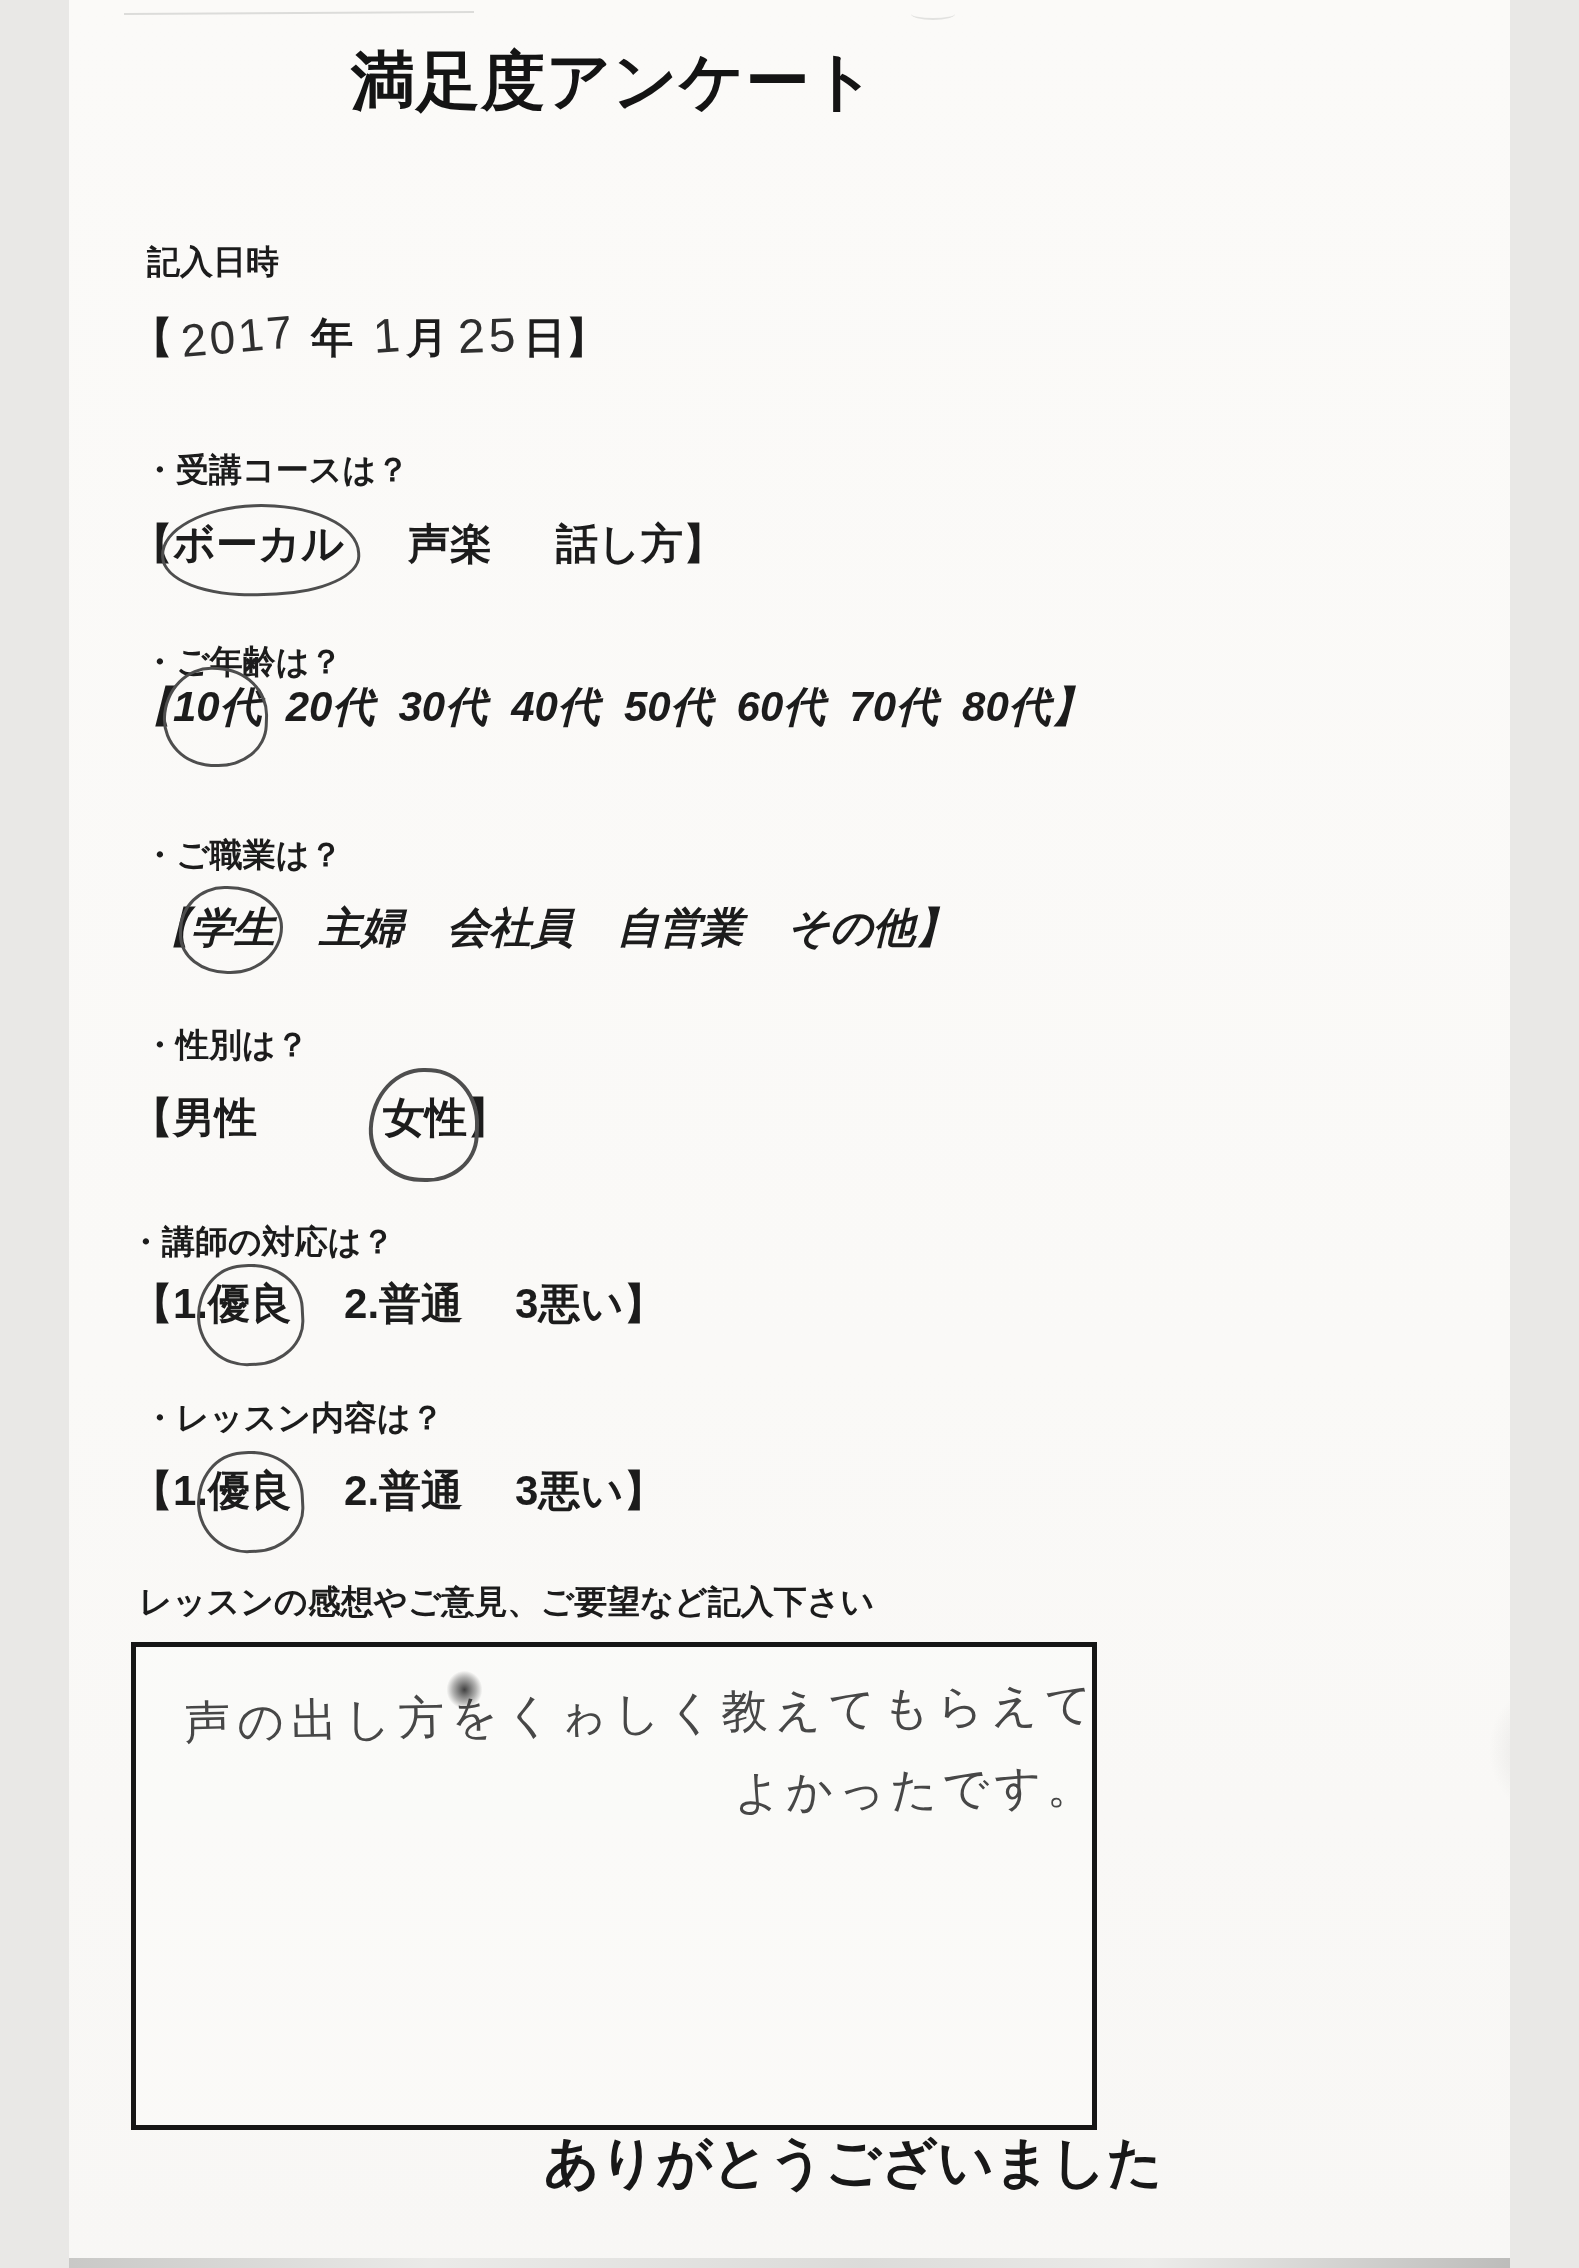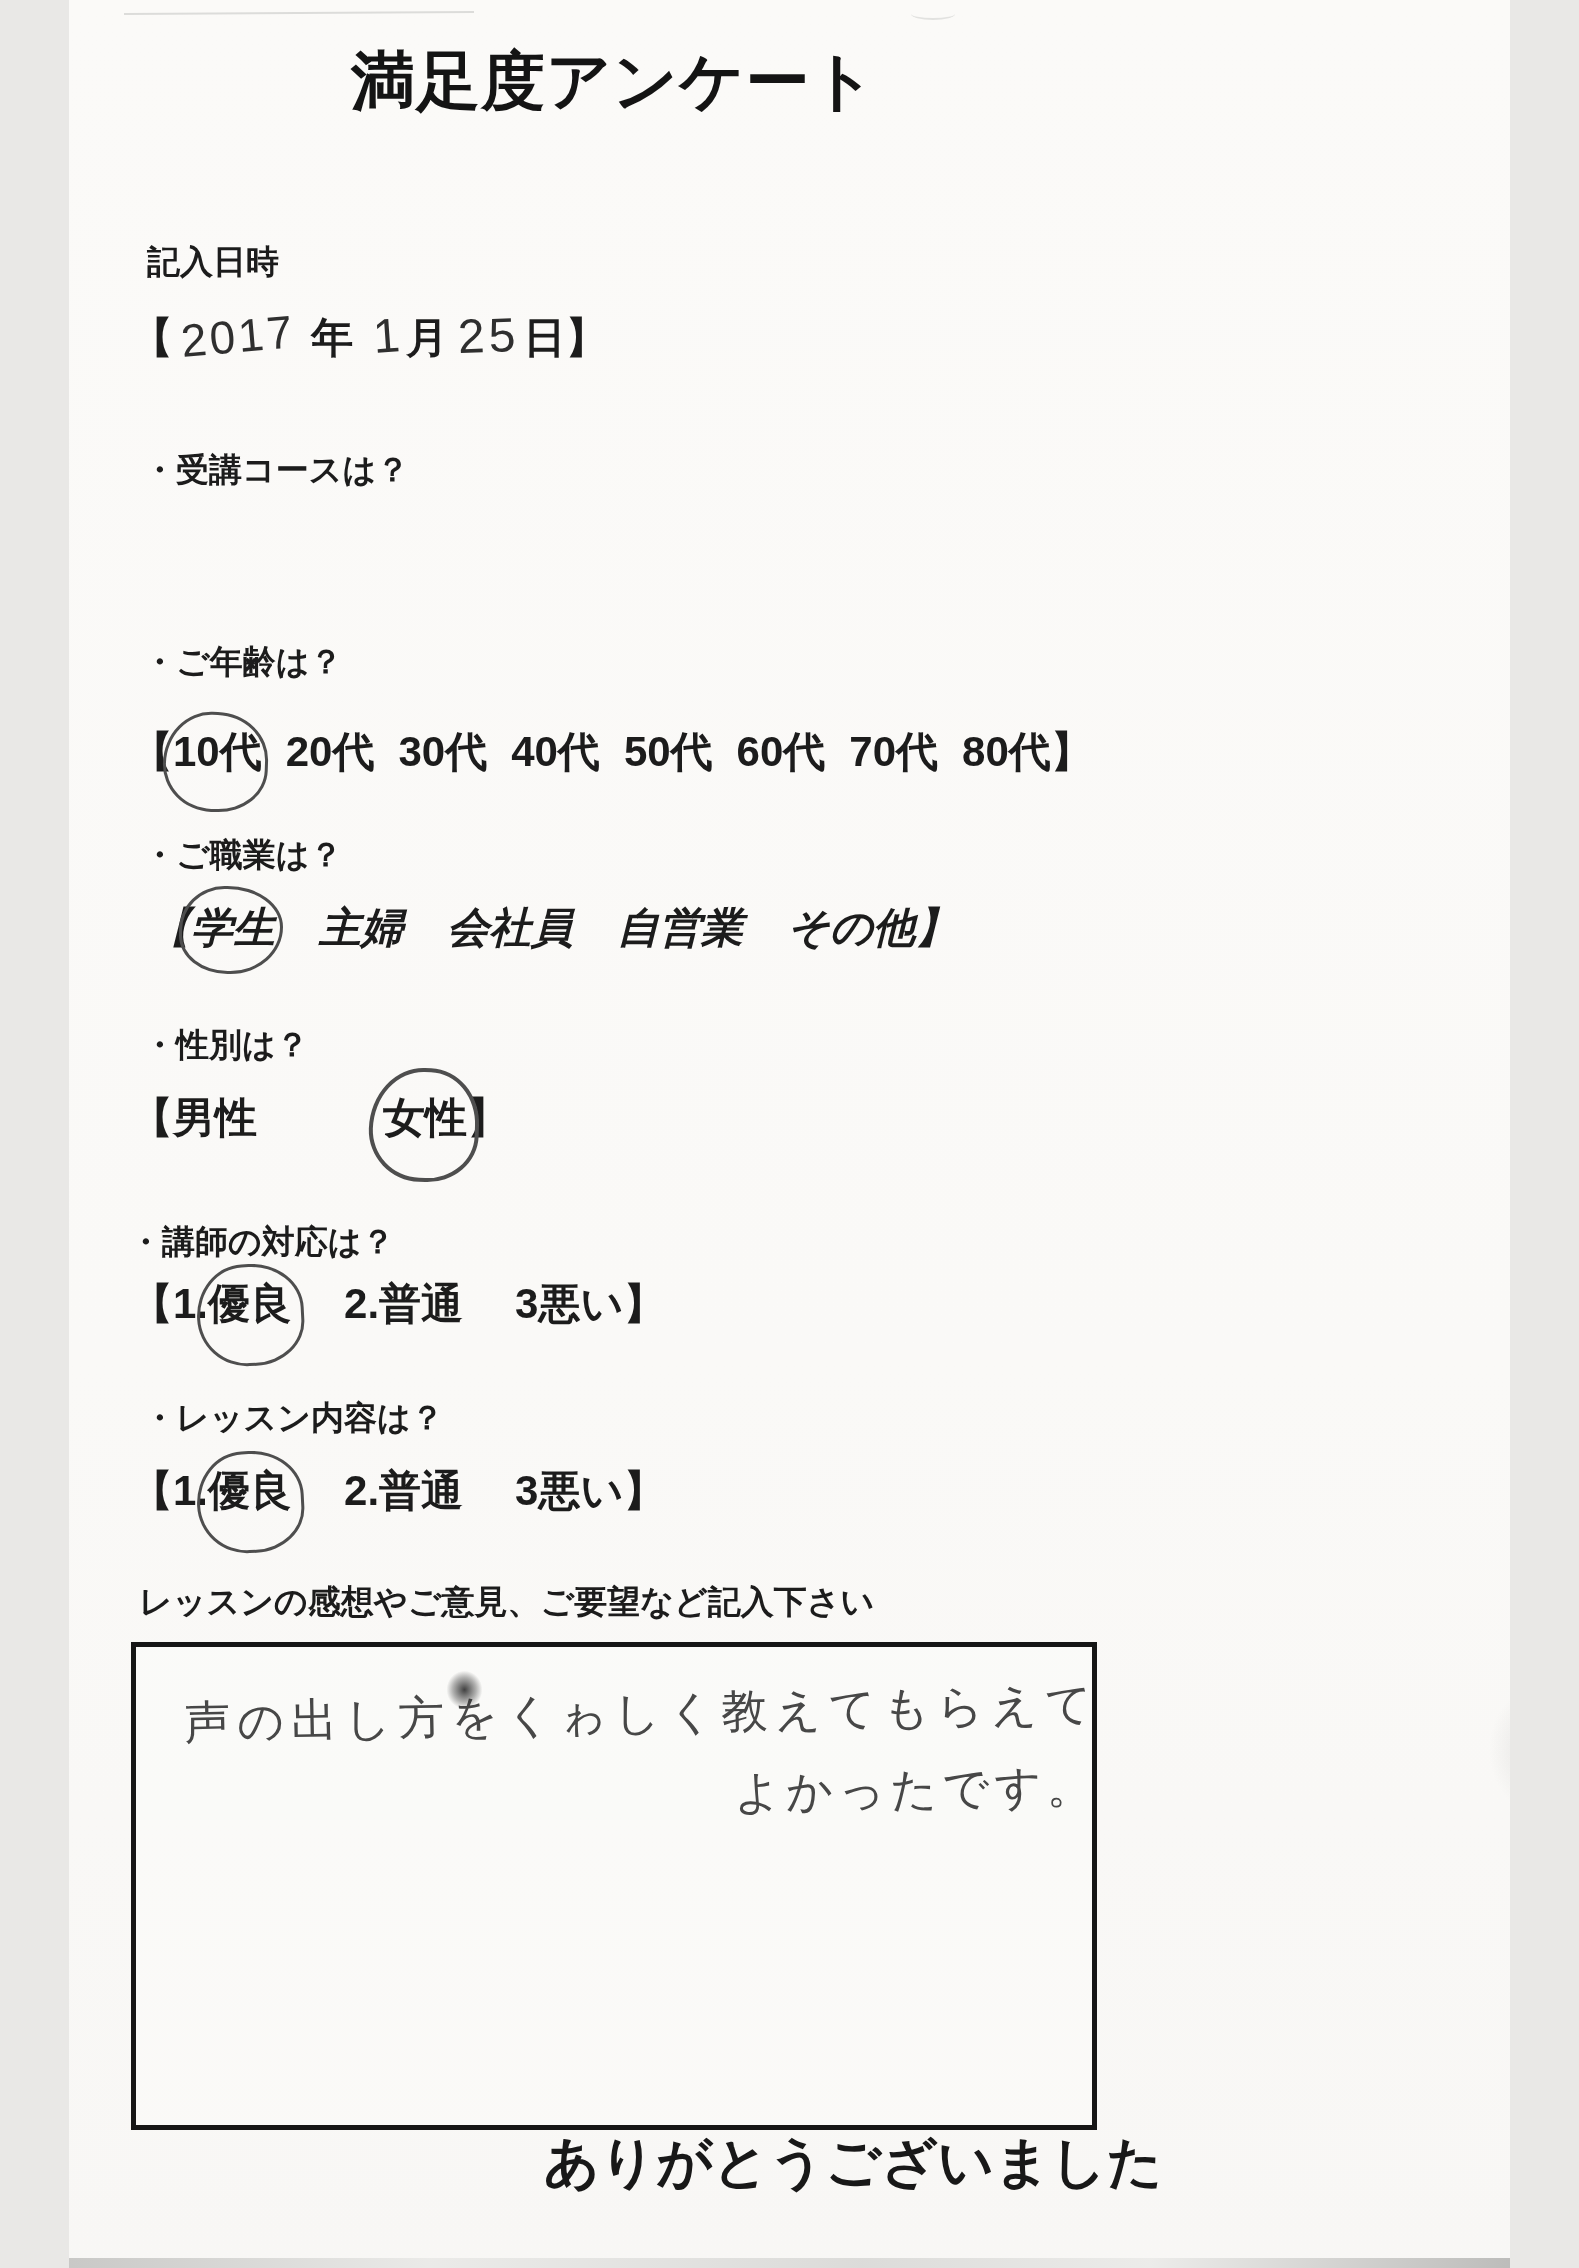--- a/index.html
+++ b/index.html
@@ -77,23 +77,26 @@
   <div class="artifact art-smudge"></div>
 
   <h1 class="title">満足度アンケート</h1>
 
   <div class="line label" style="top:240px;left:78px;">記入日時</div>
   <div class="line" style="top:308px;left:62px;">
     <span>【</span><span class="hand hand-year">2017</span><span>年</span><span class="hand hand-month">1</span><span>月</span><span class="hand hand-day">25</span><span>日</span><span>】</span>
   </div>
 
   <div class="line label" style="top:448px;left:74px;">・受講コースは？</div>
+  <div class="line opts-course" style="top:516px;left:62px;">
+    <span>【</span><span class="opt circled c-vocal">ボーカル</span><span class="opt">声楽</span><span class="opt last">話し方</span><span>】</span>
+  </div>
 
   <div class="line label" style="top:640px;left:74px;">・ご年齢は？</div>
-  <div class="line opts-age" style="top:724px;left:62px;">
+  <div class="line opts-age" style="top:679px;left:62px;font-style:italic;">
     <span>【</span><span class="opt circled c-age">10代</span><span class="opt">20代</span><span class="opt">30代</span><span class="opt">40代</span><span class="opt">50代</span><span class="opt">60代</span><span class="opt">70代</span><span class="opt last">80代</span><span>】</span>
   </div>
 
   <div class="line label" style="top:833px;left:74px;">・ご職業は？</div>
   <div class="line opts-job" style="top:900px;left:80px;font-style:italic;">
     <span>【</span><span class="opt circled c-job">学生</span><span class="opt">主婦</span><span class="opt">会社員</span><span class="opt">自営業</span><span class="opt last">その他</span><span>】</span>
   </div>
 
   <div class="line label" style="top:1023px;left:74px;">・性別は？</div>
   <div class="line opts-gender" style="top:1090px;left:62px;">

